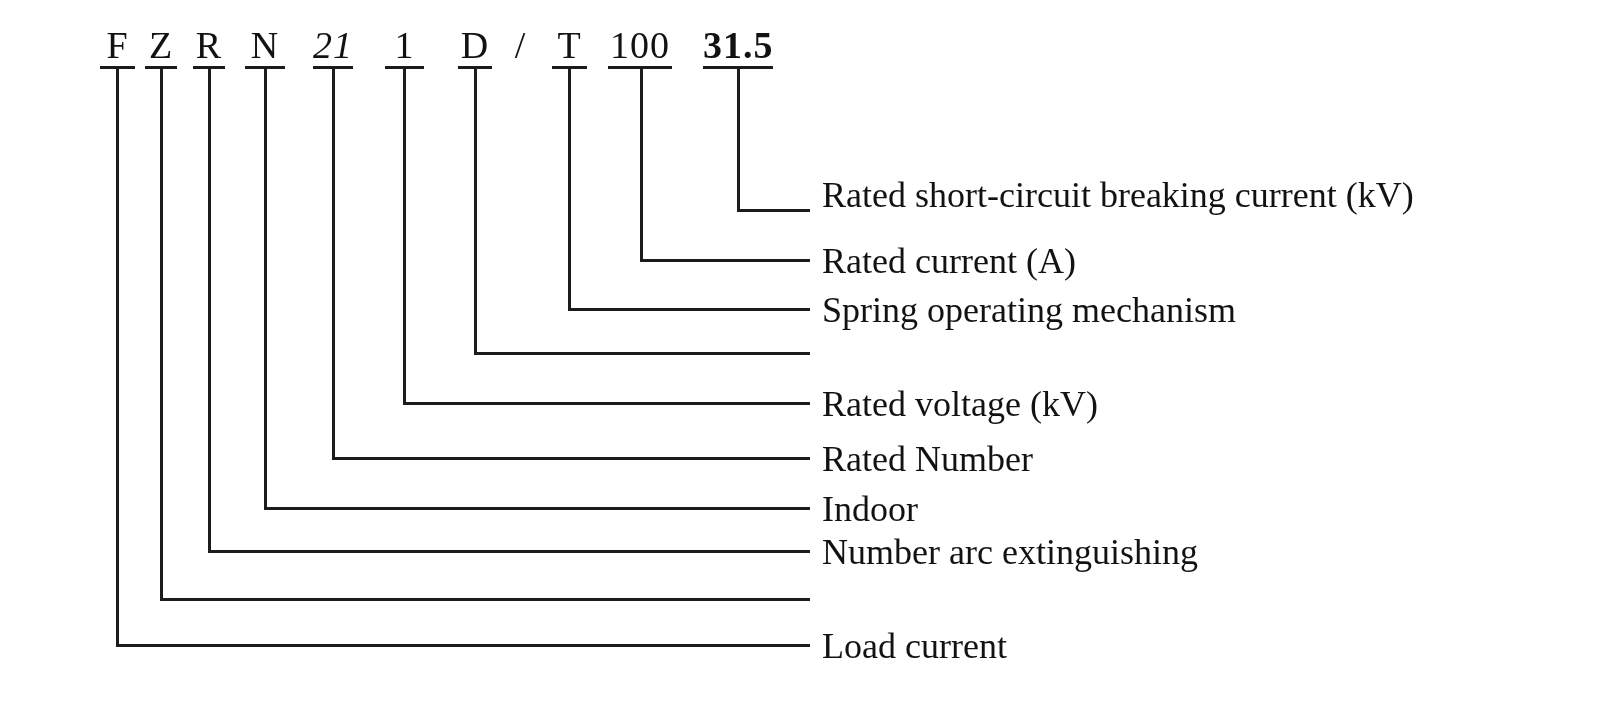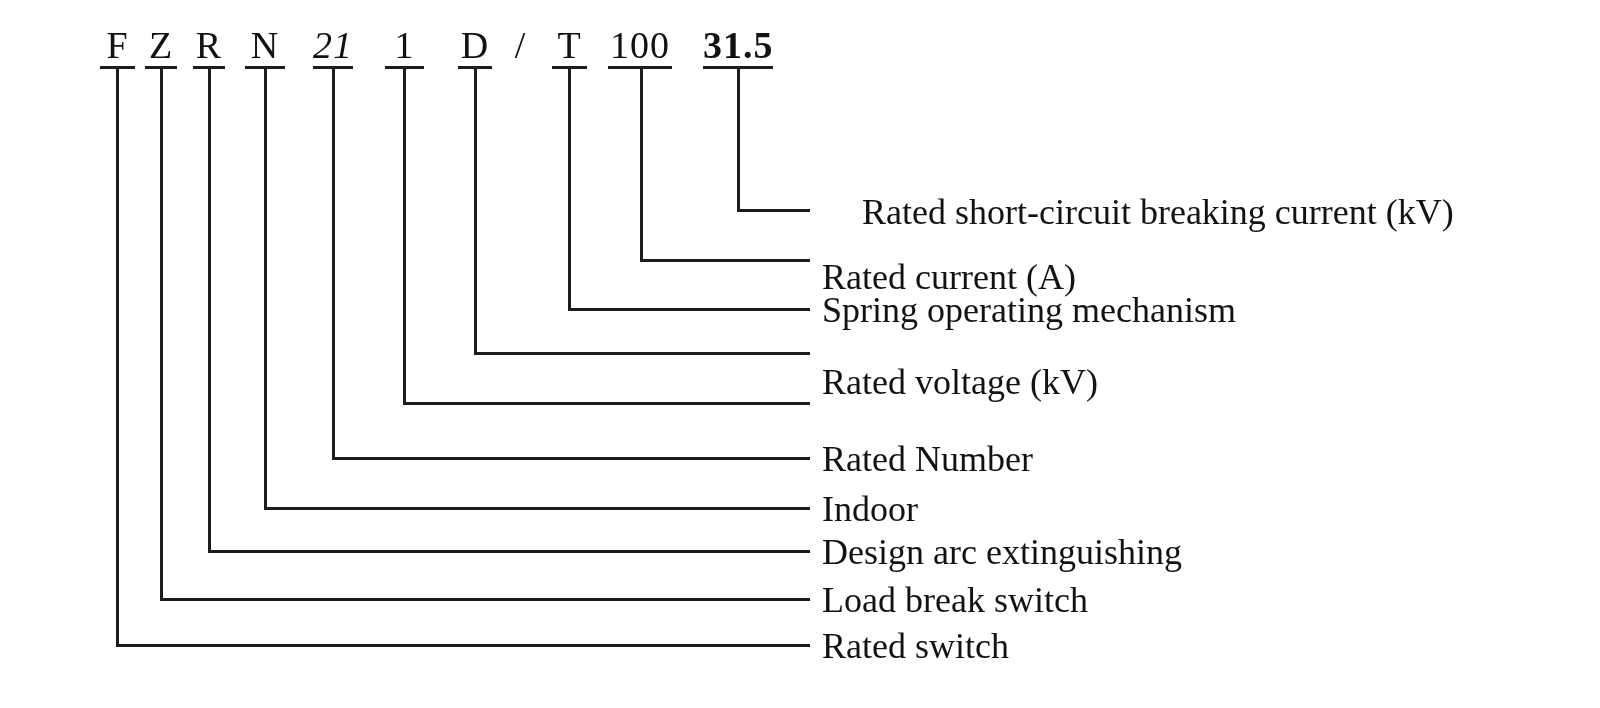--- a/index.html
+++ b/index.html
@@ -90,23 +90,22 @@
 
   <div class="vline" style="left:568px; height:242px;"></div>
   <div class="hline" style="left:568px; top:308px; width:242px;"></div>
 
   <div class="vline" style="left:640px; height:193px;"></div>
   <div class="hline" style="left:640px; top:259px; width:170px;"></div>
 
   <div class="vline" style="left:737px; height:143px;"></div>
   <div class="hline" style="left:737px; top:209px; width:73px;"></div>
 
-  <span class="lbl" style="top:190px;margin-left:40px;">Rated short-circuit breaking current (kV)</span>
-  <span class="lbl" style="top:255px;font-family:Liberation Serif, serif;">Rated current (A)</span>
+  <span class="lbl" style="top:173px;">Rated short-circuit breaking current (kV)</span>
+  <span class="lbl" style="top:239px;font-family:Liberation Serif, serif;">Rated current (A)</span>
   <span class="lbl" style="top:288px;">Spring operating mechanism</span>
-  <span class="lbl" style="top:360px;">Rated voltage (kV)</span>
+  <span class="lbl" style="top:382px;">Rated voltage (kV)</span>
   <span class="lbl" style="top:437px;">Rated Number</span>
   <span class="lbl" style="top:487px;">Indoor</span>
-  <span class="lbl" style="top:530px;">Design arc extinguishing</span>
-  <span class="lbl" style="top:578px;">Load break switch</span>
-  <span class="lbl" style="top:624px;">Rated switch</span>
+  <span class="lbl" style="top:530px;">Number arc extinguishing</span>
+  <span class="lbl" style="top:624px;">Load current</span>
 
 </div>
 
 </body></html>

